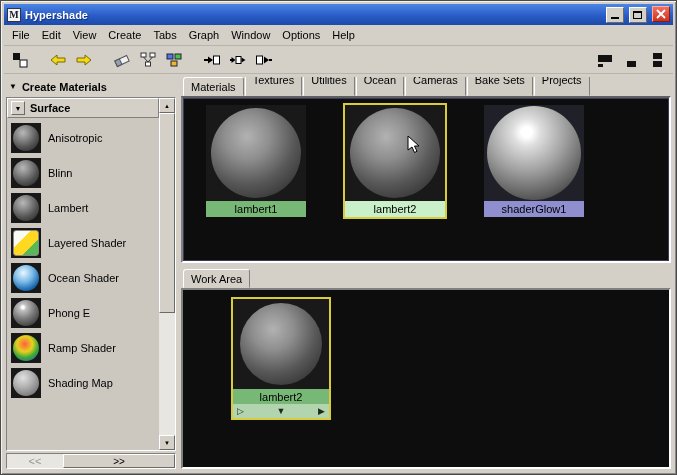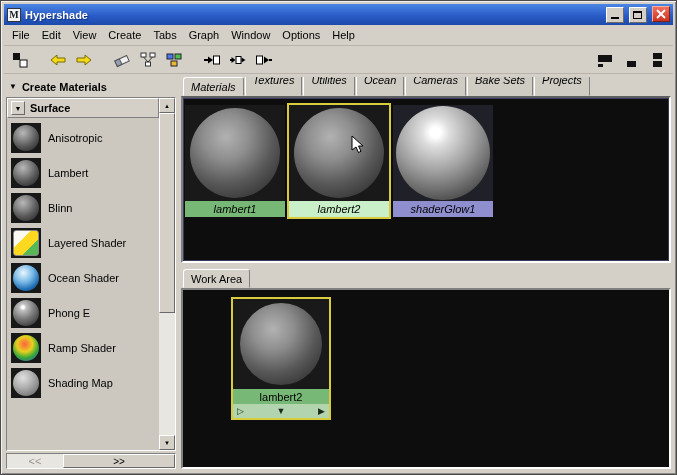--- a/index.html
+++ b/index.html
@@ -133,25 +133,25 @@
     background: #cfccc4; border: 1px solid; border-color: #fff #808080 transparent #fff;
     border-radius: 3px 3px 0 0; padding: 2px 7px 2px 7px; margin-right: 1px;
     height: 25px; white-space: nowrap; cursor: default;
   }
   .tab.active { background: #d4d0c8; height: 19px; padding-top: 3px; position: relative; z-index: 2; font-weight: normal; }
   .panel-content {
     flex: 1; background: #0d0d0d;
     border: 2px solid; border-color: #808080 #fff #fff #808080;
     outline: none; position: relative; overflow: hidden;
   }
-  .top-panel { height: 186px; flex: 0 0 186px; display: flex; flex-direction: column; margin-bottom: 6px; font-style: italic; }
+  .top-panel { height: 186px; flex: 0 0 186px; display: flex; flex-direction: column; margin-bottom: 6px; }
   .bottom-panel { flex: 1; display: flex; flex-direction: column; justify-content: space-between; }
   .top-panel .panel-content { border-top: 2px solid #606060; box-shadow: inset 0 0 0 1px #3a3a5e; }
   
-  .swatch-row { display: flex; padding: 5px 0 0 0; }
+  .swatch-row { display: flex; padding: 5px 0 0 21px; gap: 35px; }
   .swatch { border: 2px solid transparent; width: 104px; cursor: default; position: relative; }
   .swatch.selected { border-color: #d8cc3c; }
   .sw-img { width: 100px; height: 96px; background: #191919; display:flex; align-items:center; justify-content:center; position:relative; }
   .big-orb { width: 90px; height: 90px; border-radius: 50%;
     background: radial-gradient(circle at 40% 32%, #b2b2b2, #8e8e8e 28%, #585858 58%, #262626 95%); }
   .glow-orb { width: 94px; height: 94px; border-radius: 50%;
     background: radial-gradient(circle at 42% 28%, #ffffff 0 6%, #dedede 16%, #a0a0a0 45%, #4a4a4a 82%, #2e2e2e 100%); }
   .sw-img.glow-bg { background: #202028; }
   .sw-img.particle {
     background: conic-gradient(#b4b4b4 0 25%, #efefef 25% 50%, #b4b4b4 50% 75%, #efefef 75%) 0 0 / 25px 25px;
@@ -319,27 +319,27 @@
             <div class="mat-item">
               <span class="mat-swatch">
                   <span class="orb orb-dark"></span>
                 </span>
               <span>Anisotropic</span>
             </div>
             <div class="mat-item">
               <span class="mat-swatch">
                   <span class="orb orb-dark"></span>
                 </span>
+              <span>Blinn</span>
+            </div>
+            <div class="mat-item">
+              <span class="mat-swatch">
+                  <span class="orb orb-dark"></span>
+                </span>
               <span>Lambert</span>
-            </div>
-            <div class="mat-item">
-              <span class="mat-swatch">
-                  <span class="orb orb-dark"></span>
-                </span>
-              <span>Blinn</span>
             </div>
             <div class="mat-item">
               <span class="mat-swatch">
                   <span class="orb orb-layered"></span>
                 </span>
               <span>Layered Shader</span>
             </div>
             <div class="mat-item">
               <span class="mat-swatch">
                   <span class="orb orb-ocean"></span>

